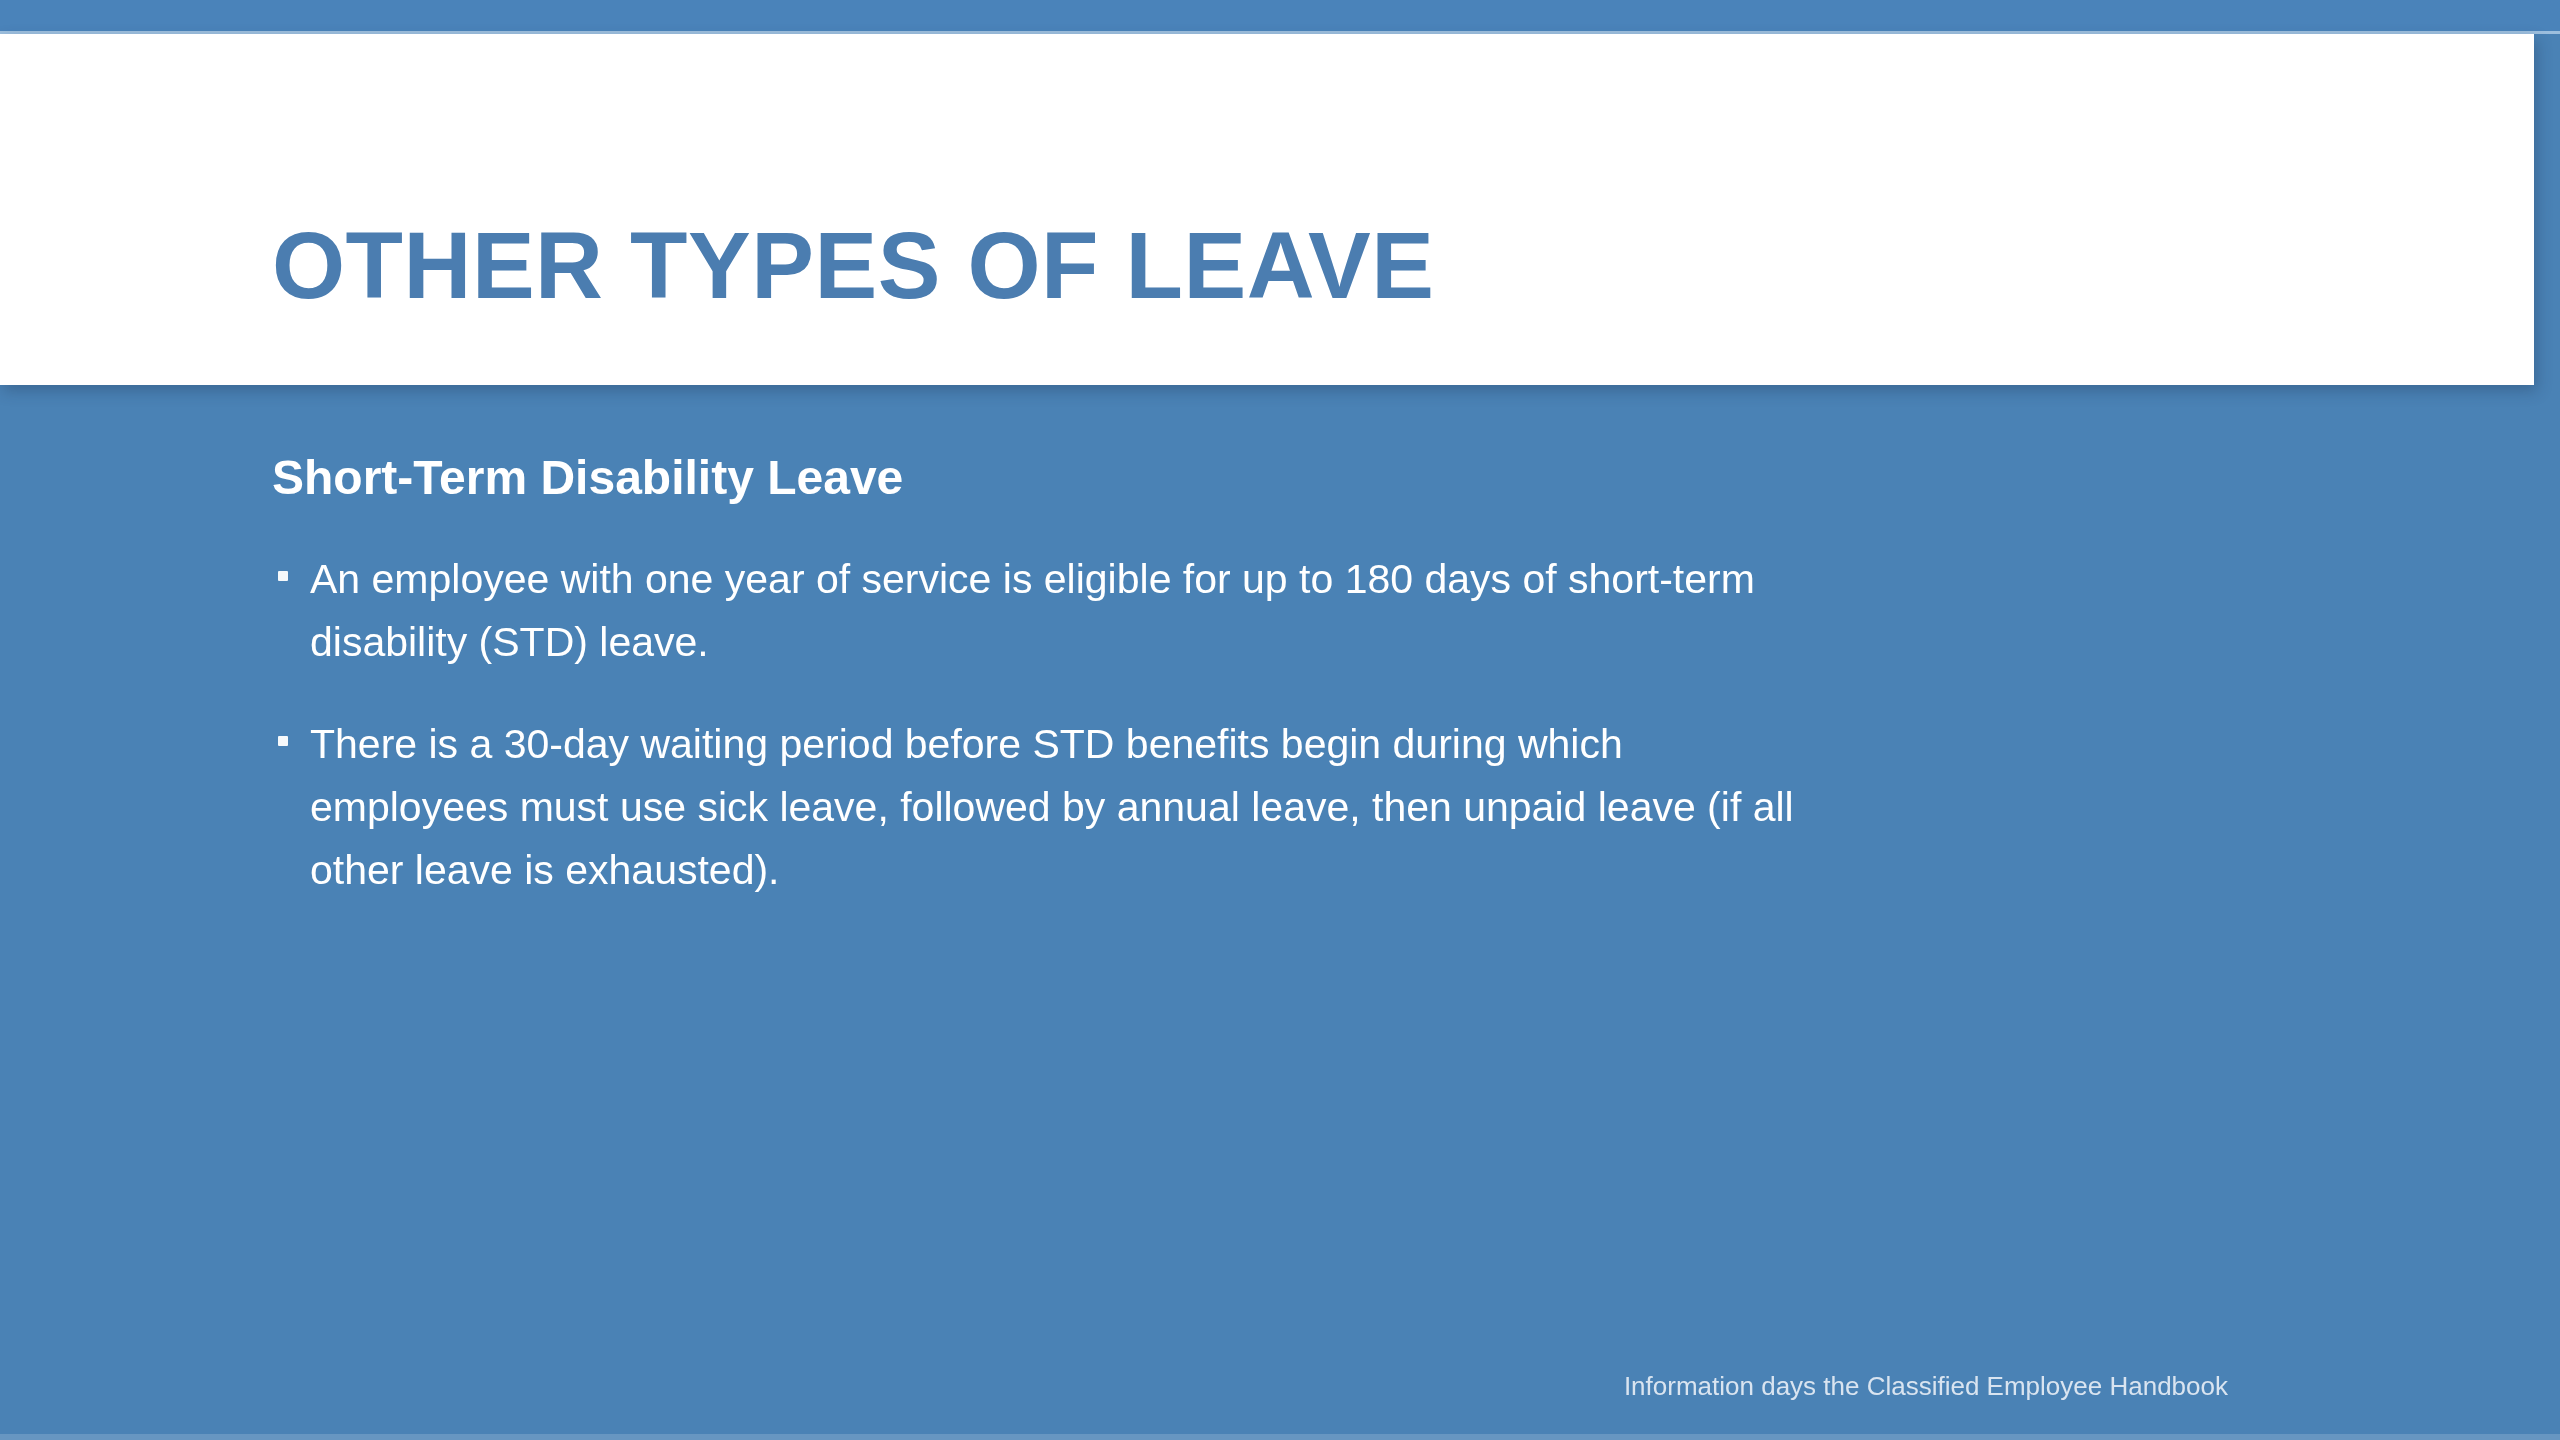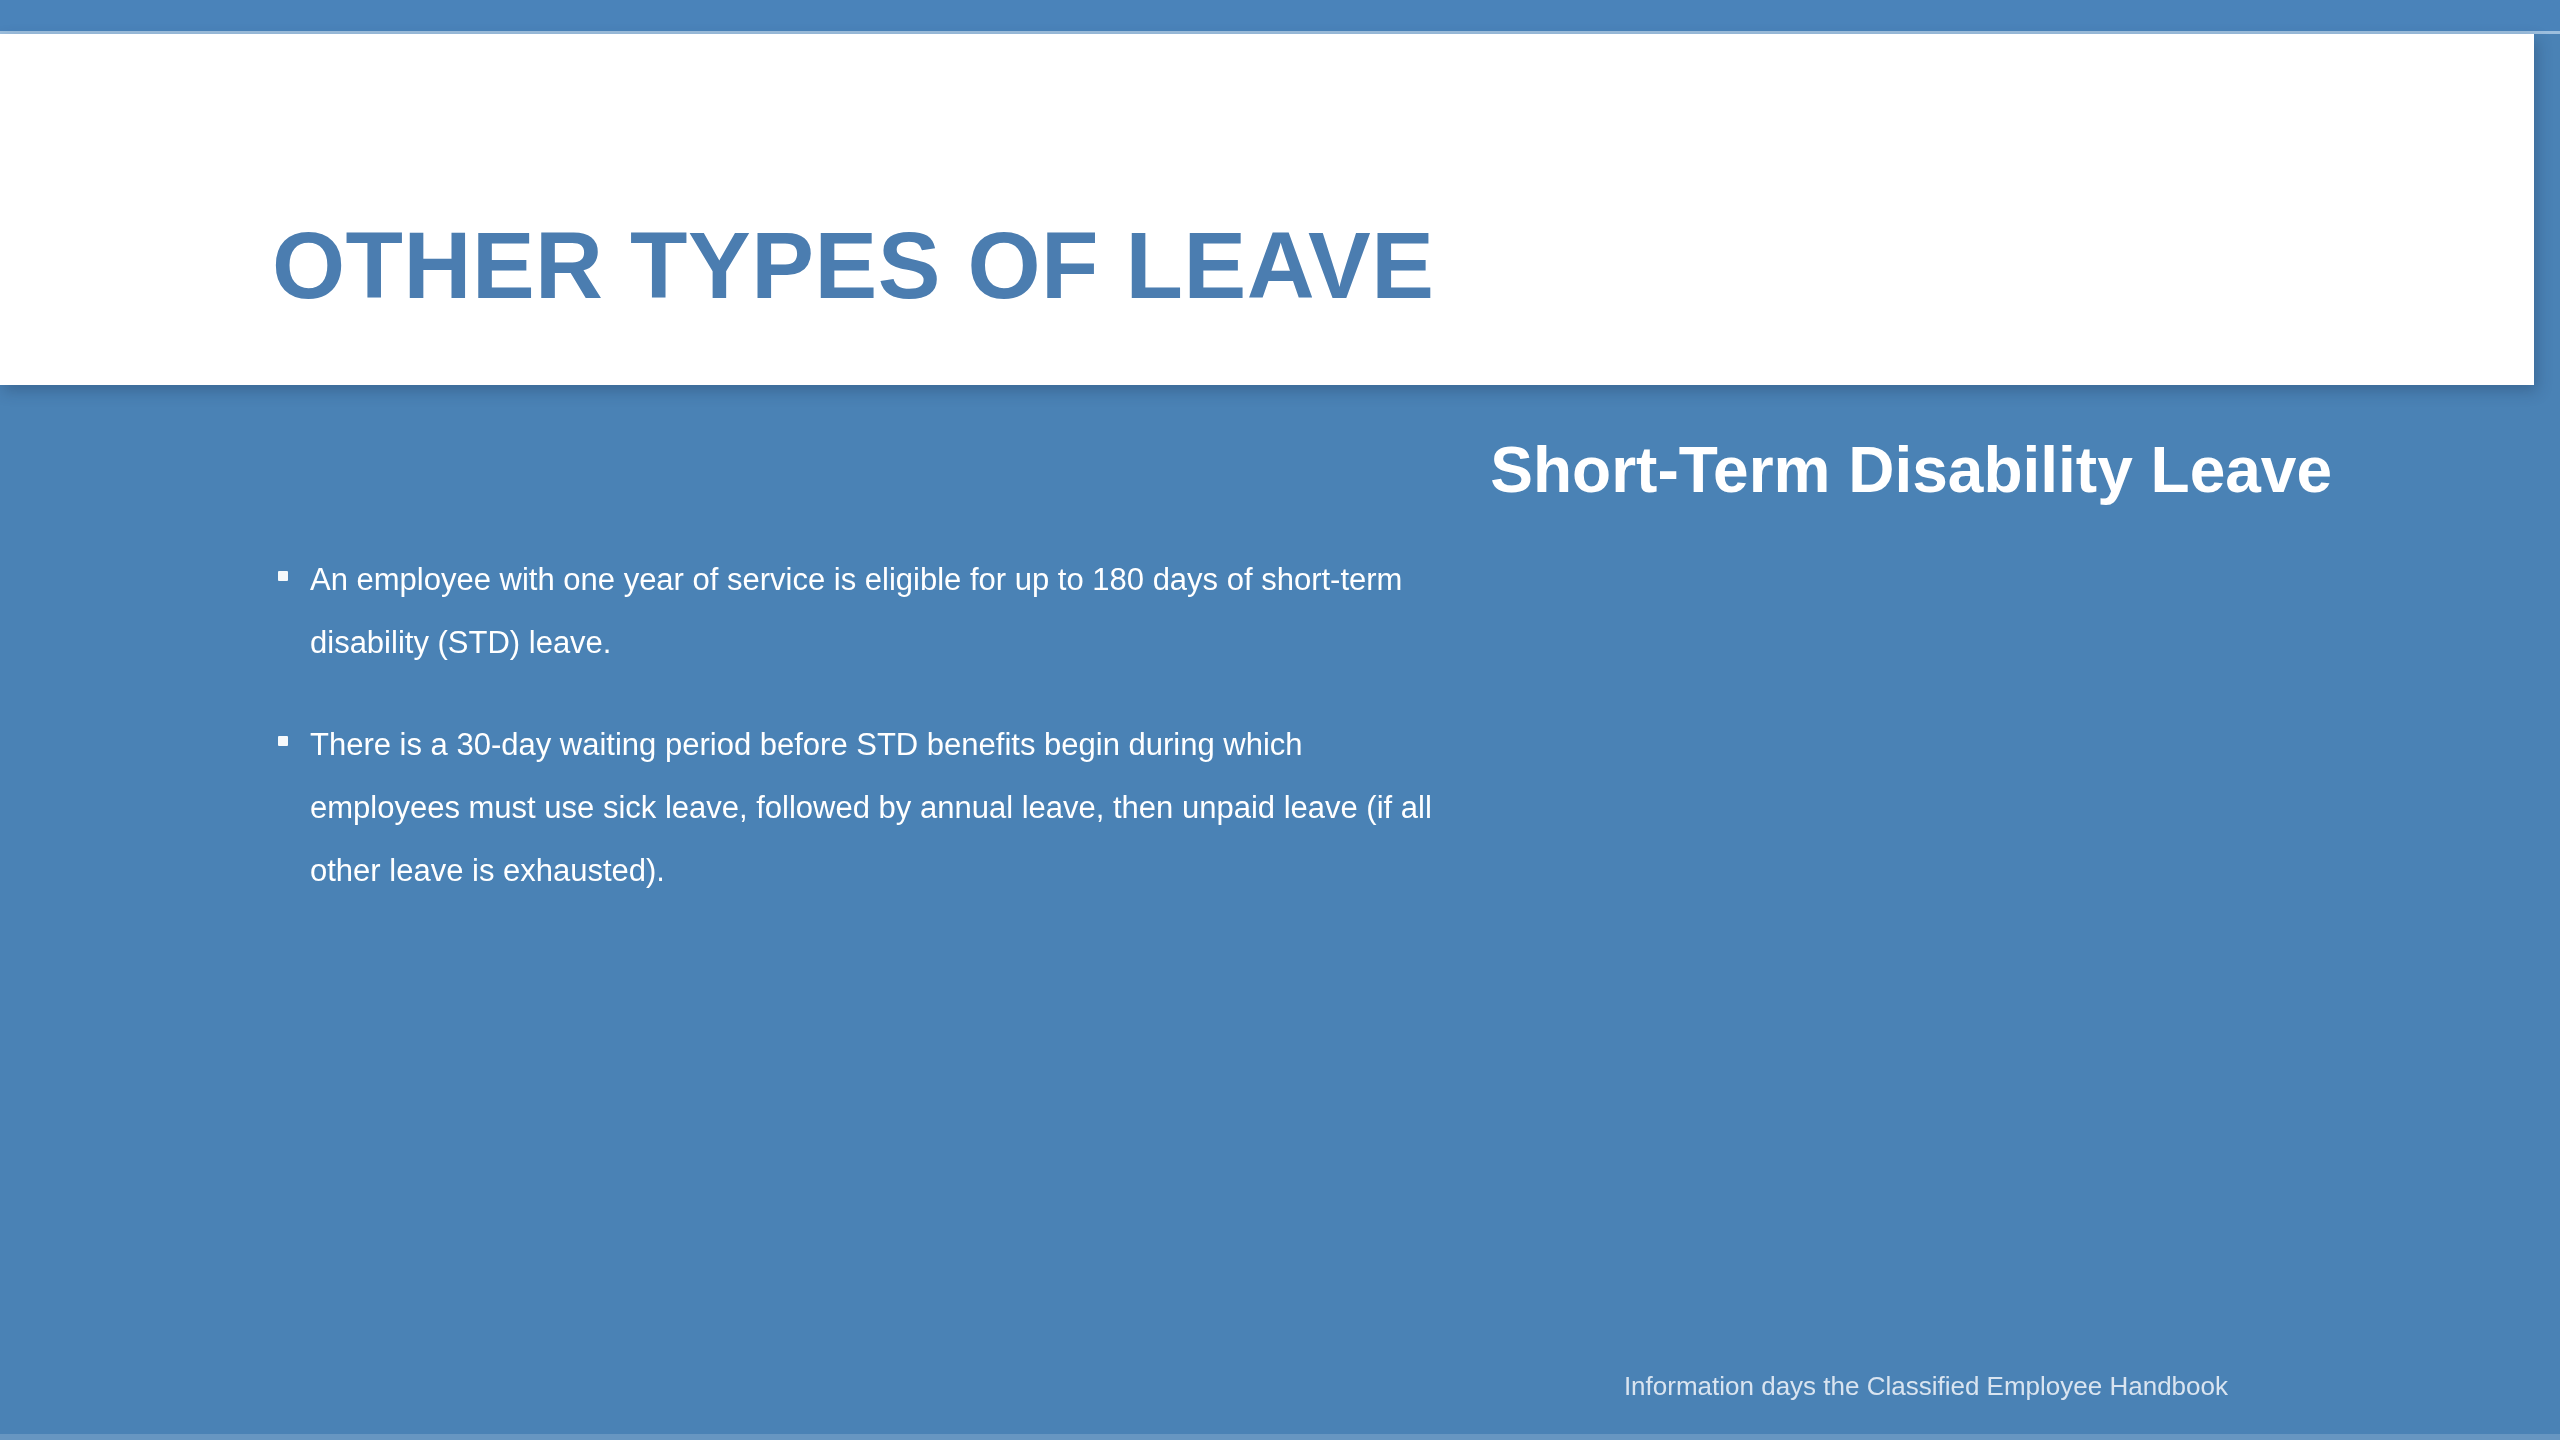--- a/index.html
+++ b/index.html
@@ -42,46 +42,45 @@
     letter-spacing: 0.5px;
     color: var(--title_text, #4B7DB0);
     white-space: nowrap;
   }
   .content {
     position: absolute;
     left: 272px; top: 438px;
     width: 2060px;
   }
   .section-heading {
-    font-size: 64px;
+    font-size: 48px;
     font-weight: bold;
     line-height: 1;
     color: var(--bullet_text, #FFFFFF);
-    margin: 0 0 46px 0;
-    text-align: right;
+    margin: 16px 0 46px 0;
   }
   .bullet-list {
     margin: 0; padding: 0;
     list-style: none;
   }
   .bullet-item {
     display: flex;
     align-items: flex-start;
     margin: 0 0 39px 0;
   }
   .bullet-marker {
     flex: none;
     width: 10px; height: 10px;
     margin: 23px 0 0 6px;
     border-radius: 1px;
     background: rgba(255, 255, 255, 0.95);
   }
   .bullet-text {
     margin-left: 22px;
-    font-size: 31px;
+    font-size: 41px;
     line-height: 63px;
     color: var(--bullet_text, #FFFFFF);
     white-space: pre-line;
   }
   .footer-credit {
     position: absolute;
     top: 1372px; right: 332px;
     font-size: 26px;
     line-height: 1.1;
     color: var(--footer_text, #D9E4F0);

